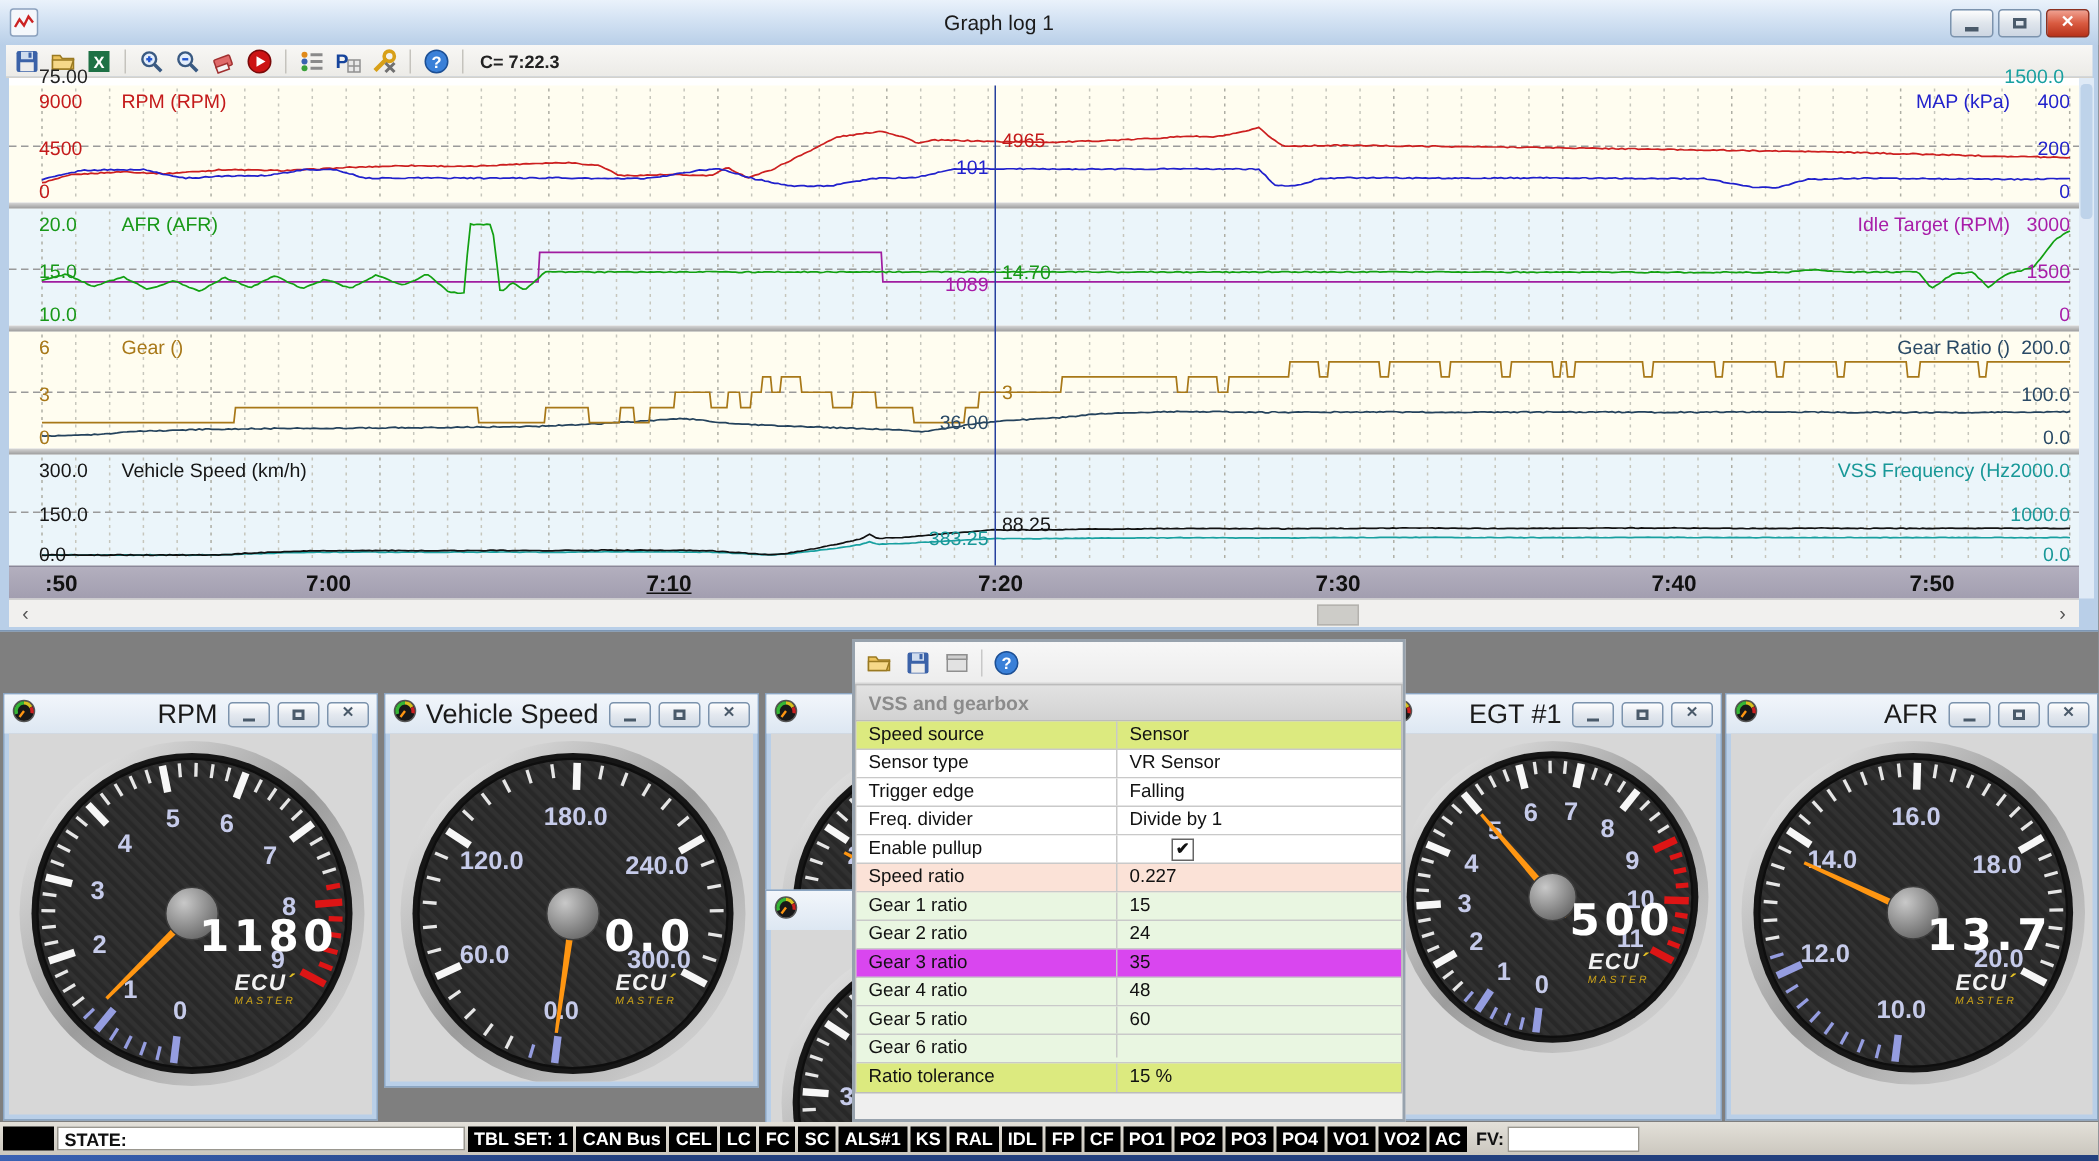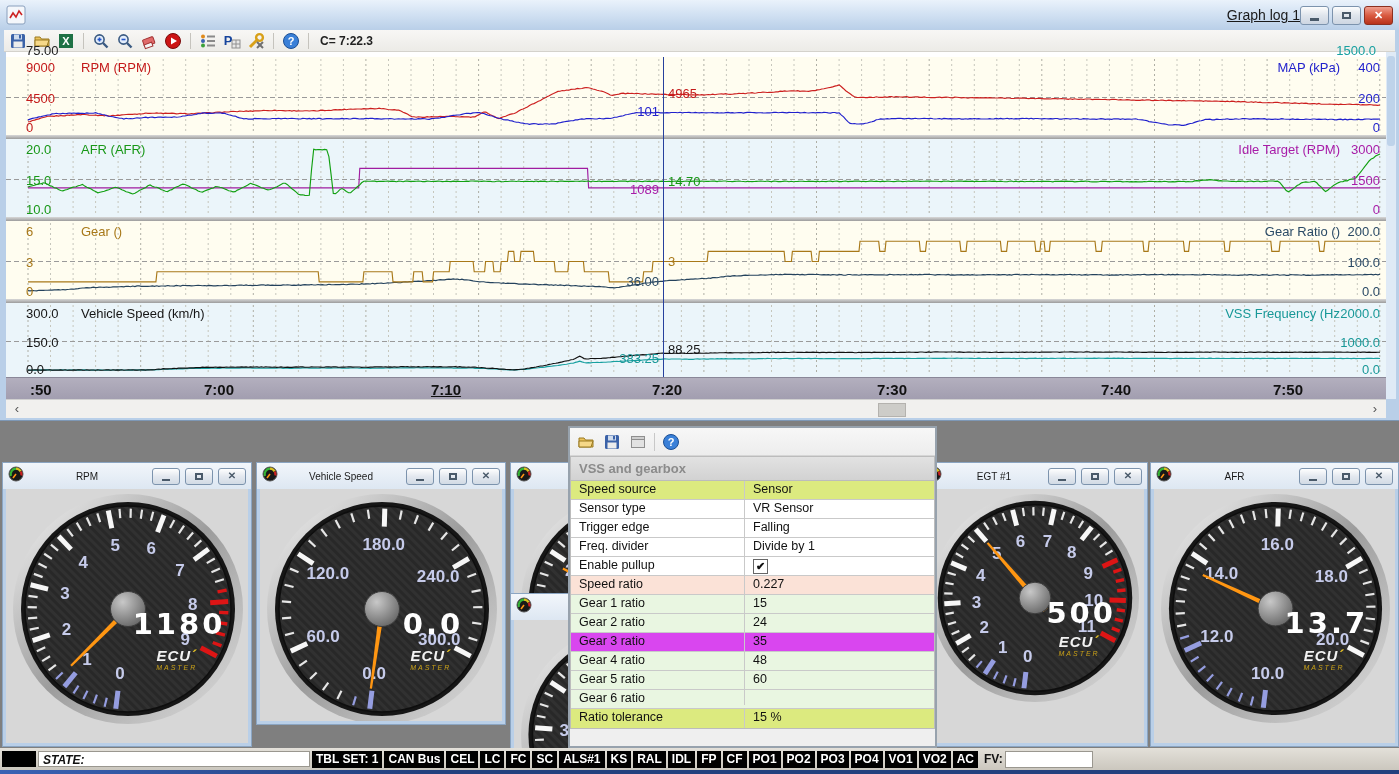--- a/index.html
+++ b/index.html
@@ -2,21 +2,21 @@
 <html><head>
 <meta charset="utf-8">
 <style>
   html,body{margin:0;padding:0;background:#7f7f7f;font-family:"Liberation Sans",sans-serif;}
   #screen{position:relative;width:1399px;height:774px;overflow:hidden;background:#7f7f7f;}
 
   
   #gwin{position:absolute;left:0;top:0;width:1399px;height:420px;background:#b9cfe8;border-bottom:1px solid #7d97b5;}
   .titlebar{position:absolute;left:0;top:0;right:0;height:30px;background:linear-gradient(#eaf2fb,#d3e2f3 45%,#b9cfe8);display:flex;align-items:center;padding:0 6px;box-sizing:border-box;}
   .appico{width:20px;height:20px;margin-right:6px;flex:0 0 auto;}
-  .ttl{flex:1;text-align:right;font-size:14px;color:#1a1a1a;text-decoration:underline;}
+  .ttl{flex:1;text-align:center;font-size:14px;color:#1a1a1a;}
   .wbtns{display:flex;gap:3px;}
   .wbtn{width:29px;height:19px;border:1px solid #7c93ad;border-radius:3px;background:linear-gradient(#fdfdfd,#dfe5ec 50%,#cdd6e2);display:flex;align-items:center;justify-content:center;box-sizing:border-box;}
   .wbtn .mingl{width:9px;height:3px;background:#4a5a6a;margin-top:8px;}
   .wbtn .maxgl{width:9px;height:7px;border:2px solid #4a5a6a;box-sizing:border-box;}
   .wbtn.close{background:linear-gradient(#f0a090,#d95b41 50%,#b83category 0);background:linear-gradient(#f0a090,#d95b41 50%,#b8321a);border-color:#8c3020;}
   .wbtn.close span{color:#fff;font-weight:bold;font-size:11px;line-height:1;}
   .toolbar{position:absolute;left:4px;top:30px;width:1391px;height:22px;background:linear-gradient(#f8f7f5,#ecebe7);border-bottom:1px solid #d4d2cc;display:flex;align-items:center;gap:4px;padding:0 4px;box-sizing:border-box;}
   .ticon{width:20px;height:20px;display:flex;align-items:center;justify-content:center;border-radius:2px;}
   .tsep{width:1px;height:16px;background:#c5c3bd;margin:0 3px;}
   .tlabel{font-size:12px;font-weight:bold;color:#222;padding-left:4px;}
@@ -32,21 +32,21 @@
   .tmlbl{position:absolute;top:3px;font-size:15px;font-weight:bold;color:#111;}
   .hscroll{position:absolute;left:6px;top:399px;width:1380px;height:18px;background:#f1f0ee;border-top:1px solid #d0d0d0;}
   .harrow{position:absolute;top:0;width:18px;height:18px;color:#555;font-size:13px;text-align:center;line-height:17px;}
   .hthumb{position:absolute;top:3px;width:26px;height:12px;background:#cdccc8;border:1px solid #b4b2ae;}
   .vscroll{position:absolute;left:1386px;top:52px;width:10px;height:347px;background:#dfeaf6;}
   .vthumb{position:absolute;left:1px;top:4px;width:8px;height:90px;background:#bed3ea;border-radius:3px;}
 
   
   .gwin{position:absolute;background:#b9cfe8;border:1px solid #8ba5c2;box-sizing:border-box;}
   .gtitle{height:26px;display:flex;align-items:center;padding:0 5px;gap:5px;background:linear-gradient(#f2f6fb,#dde7f2);}
-  .gttl{flex:1;text-align:center;font-size:10px;color:#1a1a1a;margin-right:2px;}
+  .gttl{flex:1;text-align:right;font-size:18px;color:#1a1a1a;margin-right:2px;}
   .gbtn{width:28px;height:17px;border:1px solid #7c93ad;border-radius:3px;background:linear-gradient(#fefefe,#e3e8ef 50%,#d2dbe5);display:flex;align-items:center;justify-content:center;box-sizing:border-box;flex:0 0 auto;}
   .gbtn .mingl{width:8px;height:2px;background:#4a5a6a;margin-top:7px;}
   .gbtn .maxgl{width:8px;height:7px;border:2px solid #4a5a6a;box-sizing:border-box;}
   .gbtn .xgl{color:#4a5a6a;font-size:10px;font-weight:bold;line-height:1;}
   .gbody{position:absolute;left:3px;right:3px;bottom:3px;top:26px;background:#d7d7d7;overflow:hidden;}
   .gauge-wrap{position:absolute;}
   .gvalue{position:absolute;left:0;width:100%;text-align:center;color:#fff;font-weight:bold;font-size:29px;letter-spacing:3px;font-family:"DejaVu Sans",sans-serif;}
   .glogo{position:absolute;text-align:center;line-height:1;}
   .glogo .l1{color:#f2f2f2;font-style:italic;font-weight:bold;font-size:15px;letter-spacing:1px;}
   .glogo .l1 b{color:#e8c424;}
@@ -60,21 +60,21 @@
   #dlgRows{border:1px solid #bcbcbc;box-sizing:border-box;}
   .drow{display:flex;height:19px;border-bottom:1px solid #c9c9c9;box-sizing:border-box;}
   .drow:last-child{border-bottom:none;}
   .dlab{width:174px;border-right:1px solid #c9c9c9;padding:1px 0 0 8px;font-size:12.5px;color:#111;box-sizing:border-box;overflow:hidden;white-space:nowrap;}
   .dval{flex:1;padding:1px 0 0 8px;font-size:12.5px;color:#111;overflow:hidden;white-space:nowrap;}
   .chk{display:inline-block;width:13px;height:13px;background:#fff;border:1px solid #666;font-size:11px;line-height:12px;text-align:center;font-weight:bold;color:#111;margin-top:1px;}
 
   
   #sbar{position:absolute;left:0;top:748px;width:1399px;height:22px;background:linear-gradient(#e3e0d9,#cbc7be);display:flex;align-items:center;gap:2px;padding:0 2px;box-sizing:border-box;z-index:50;}
   .sq{width:34px;height:16px;background:#000;flex:0 0 auto;}
-  .statefld{width:272px;height:16px;background:#fff;border:1px solid #9a978f;font-size:12px;font-weight:bold;color:#111;padding:1px 0 0 4px;box-sizing:border-box;flex:0 0 auto;font-style:italic;}
+  .statefld{width:272px;height:16px;background:#fff;border:1px solid #9a978f;font-size:12px;font-weight:bold;color:#111;padding:1px 0 0 4px;box-sizing:border-box;flex:0 0 auto;}
   .badge{background:#000;color:#fff;font-size:12px;font-weight:bold;padding:2px 4px;line-height:13px;white-space:nowrap;flex:0 0 auto;}
   .fvlab{font-size:12px;font-weight:bold;color:#111;margin-left:4px;flex:0 0 auto;}
   .fvfld{width:86px;height:15px;background:#fff;border:1px solid #9a978f;flex:0 0 auto;}
   #taskbar{position:absolute;left:0;top:770px;width:1399px;height:4px;background:linear-gradient(90deg,#3a62b4,#23407e 30%,#23407e);z-index:50;}
 </style>
 </head>
 <body>
 
 <div id="screen">
 
@@ -1119,21 +1119,21 @@
           <div class="dval">VR Sensor</div>
         </div>
         <div class="drow" style="background: rgb(255, 255, 255);">
           <div class="dlab">Trigger edge</div>
           <div class="dval">Falling</div>
         </div>
         <div class="drow" style="background: rgb(255, 255, 255);">
           <div class="dlab">Freq. divider</div>
           <div class="dval">Divide by 1</div>
         </div>
-        <div class="drow" style="background: rgb(255, 255, 255);">
+        <div class="drow" style="background: rgb(255, 255, 255); gap: 28px;">
           <div class="dlab">Enable pullup</div>
           <div class="dval"><span class="chk">✔</span></div>
         </div>
         <div class="drow" style="background: rgb(251, 226, 215);">
           <div class="dlab">Speed ratio</div>
           <div class="dval">0.227</div>
         </div>
         <div class="drow" style="background: rgb(233, 246, 225);">
           <div class="dlab">Gear 1 ratio</div>
           <div class="dval">15</div>

